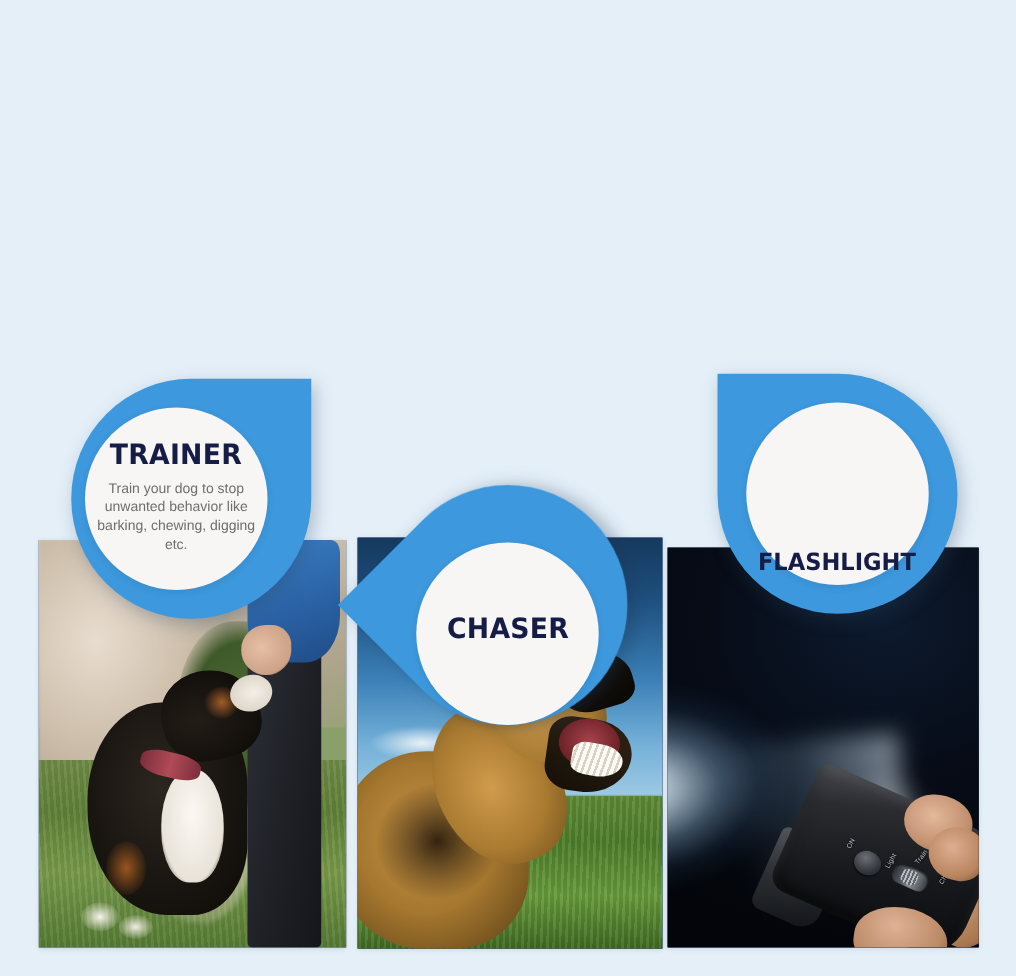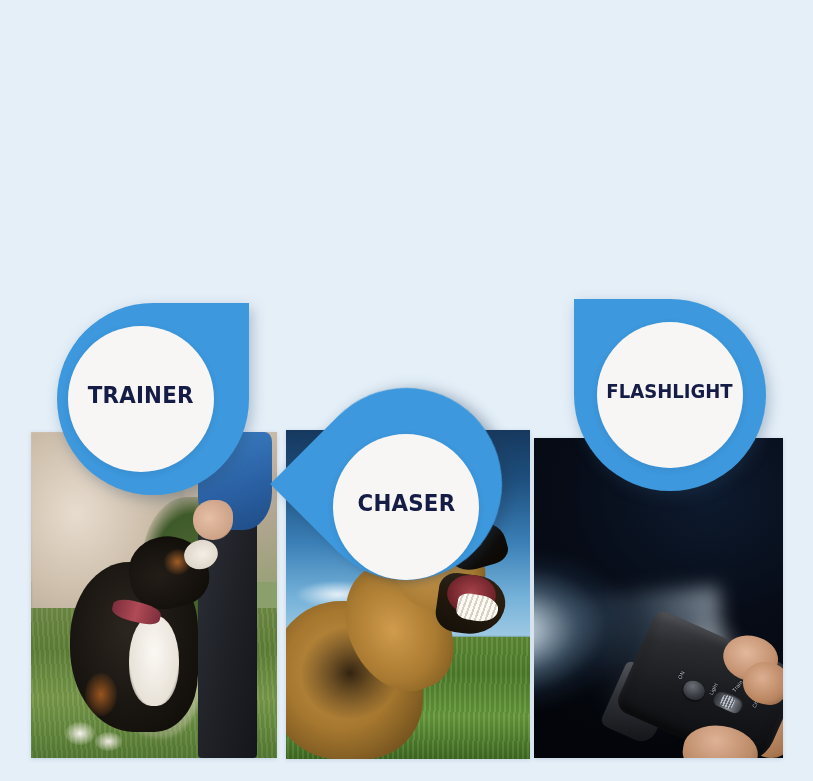--- a/index.html
+++ b/index.html
@@ -266,21 +266,21 @@
     flex-direction: column;
     align-items: center;
     justify-content: center;
     text-align: center;
     padding: 0 6px;
     box-sizing: border-box;
     box-shadow: 0 2px 6px rgba(30,60,90,0.12);
   }
   .inner-trainer { left: 68px;  top: 326px; }
   .inner-chaser  { left: 333px; top: 434px; gap: 24px; }
-  .inner-flash   { left: 597px; top: 322px; }
+  .inner-flash   { left: 597px; top: 322px; justify-content: flex-end; }
 
   .card-title {
     font-size: 22.5px;
     font-weight: 800;
     color: #151c45;
     letter-spacing: 0.2px;
     line-height: 1;
     font-family: "DejaVu Sans", sans-serif;
     margin-bottom: 8px;
     transform: scaleX(0.95);
@@ -364,20 +364,21 @@
       <div class="thumb"></div>
     </div>
   </div>
 
   <div class="droplet drop-trainer"></div>
   <div class="drop-chaser-shape"></div>
   <div class="droplet drop-flash"></div>
 
   <div class="drop-inner inner-trainer">
     <div class="card-title">TRAINER</div>
+    <div class="card-desc">Train  your dog to stop unwanted behavior like barking, chewing, digging etc.</div>
   </div>
 
   <div class="drop-inner inner-chaser">
     <div class="card-title">CHASER</div>
   </div>
 
   <div class="drop-inner inner-flash">
     <div class="card-title small">FLASHLIGHT</div>
   </div>
 

